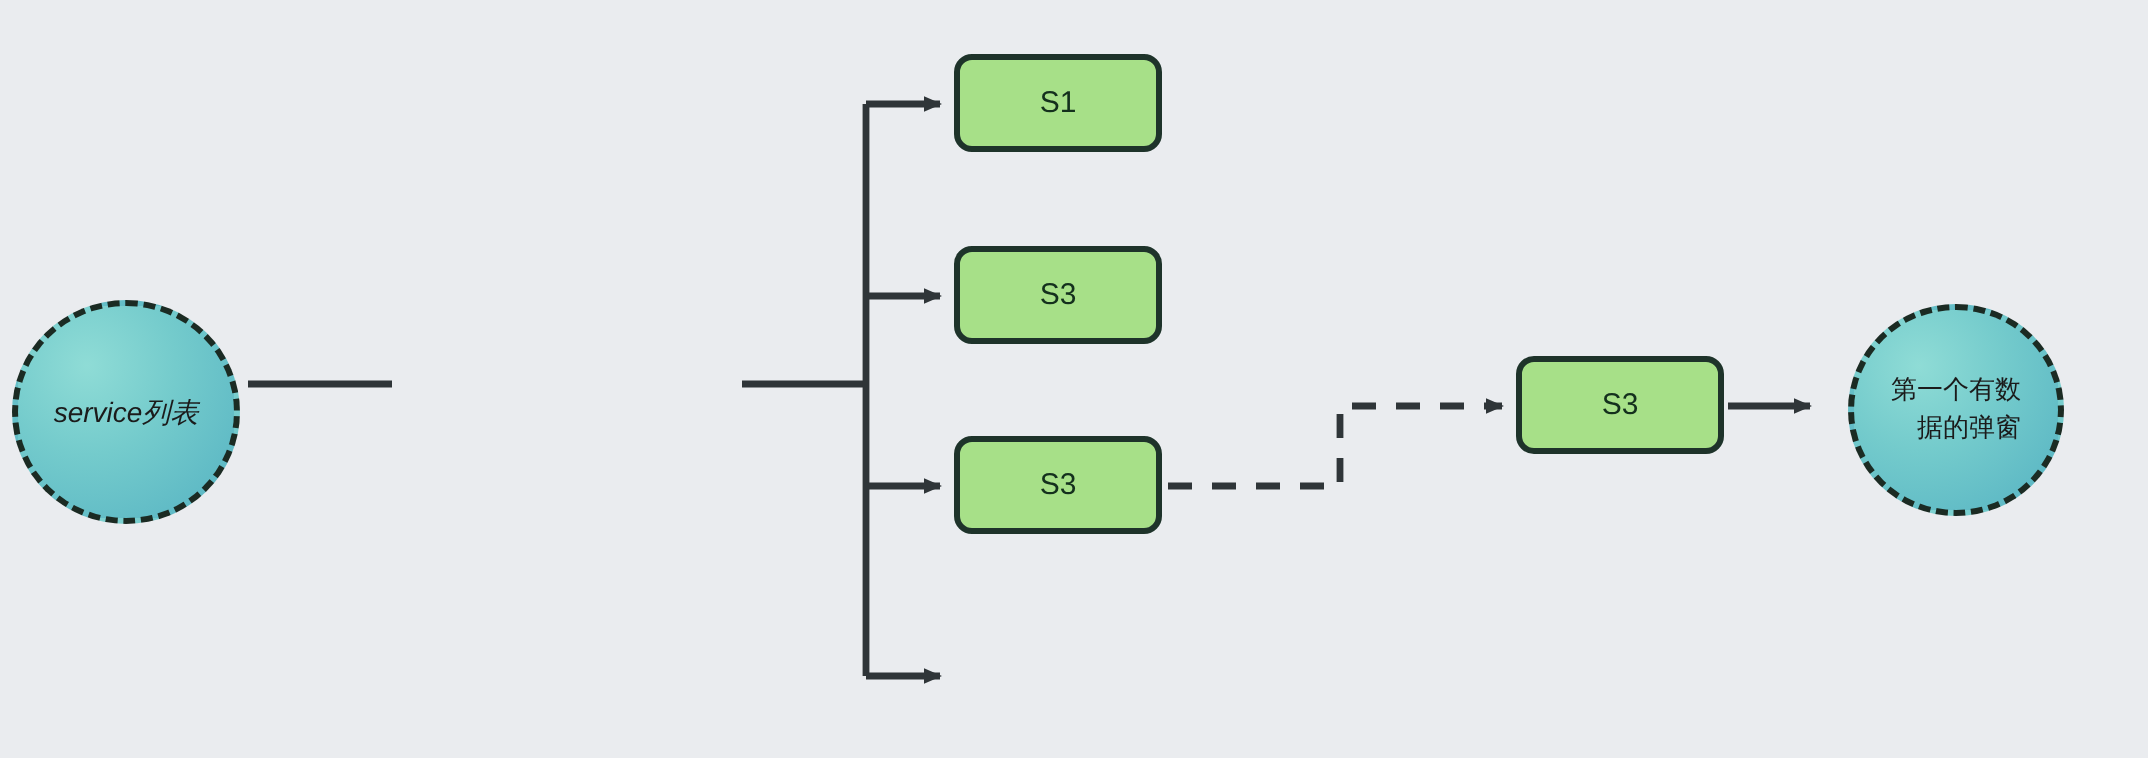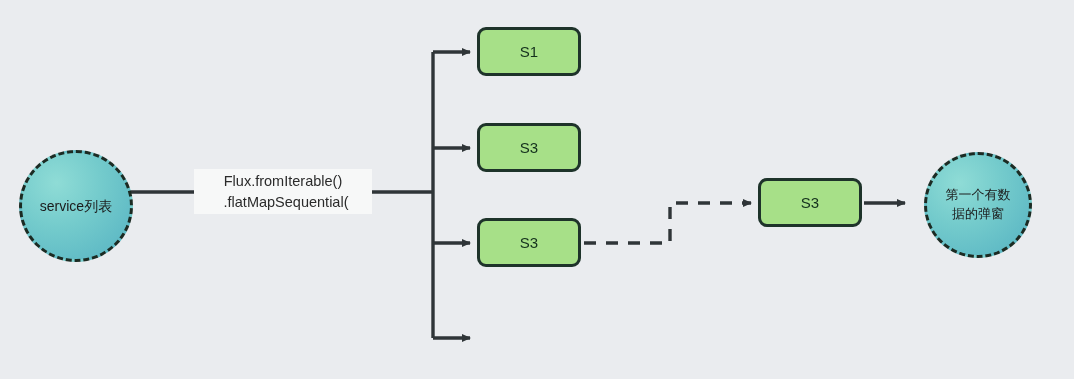--- a/index.html
+++ b/index.html
@@ -24,39 +24,40 @@
     top: 0;
     width: 1074px;
     height: 379px;
   }
   .node {
     position: absolute;
     box-sizing: border-box;
     display: flex;
     align-items: center;
     justify-content: center;
-    text-align: center;
+    text-align: right;
   }
   .circle-node {
     border-radius: 50%;
     border: 3px dashed #1b2b23;
     background: radial-gradient(circle at 32% 28%, #8fdcd6 0%, #74cbcc 42%, #55b2c2 100%);
     color: #1b1b1b;
     font-size: 14px;
     line-height: 1.45;
   }
   .circle-node .circle-label {
     padding: 0 10px;
     display: block;
   }
   #node-service-list {
-    left: 19px;
+    left: 6px;
     top: 150px;
     width: 114px;
     height: 112px;
+    font-style: italic;
   }
   #node-first-popup {
     left: 924px;
     top: 152px;
     width: 108px;
     height: 106px;
     font-size: 13px;
   }
   #node-first-popup .circle-label {
     padding: 0 14px;
@@ -127,24 +128,20 @@
 
     <path d="M584,243 L670,243 L670,203 L751,203" stroke="#2f3538" stroke-width="3.4" fill="none" stroke-dasharray="12 10" marker-end="url(#arrow-dashed)"></path>
 
     <path d="M864,203 L905,203" stroke="#2f3538" stroke-width="3.4" fill="none" marker-end="url(#arrow-solid)"></path>
   </svg>
 
   <div class="node circle-node" id="node-service-list">
     <span class="circle-label">service列表</span>
   </div>
 
-  <div id="edge-label-flux">
-    <span class="label-line label-line-1">Flux.fromIterable()</span>
-    <span class="label-line label-line-2">.flatMapSequential(</span>
-  </div>
 
   <div class="node box-node" id="node-s1">
     <span>S1</span>
   </div>
 
   <div class="node box-node" id="node-s3-a">
     <span>S3</span>
   </div>
 
   <div class="node box-node" id="node-s3-b">

